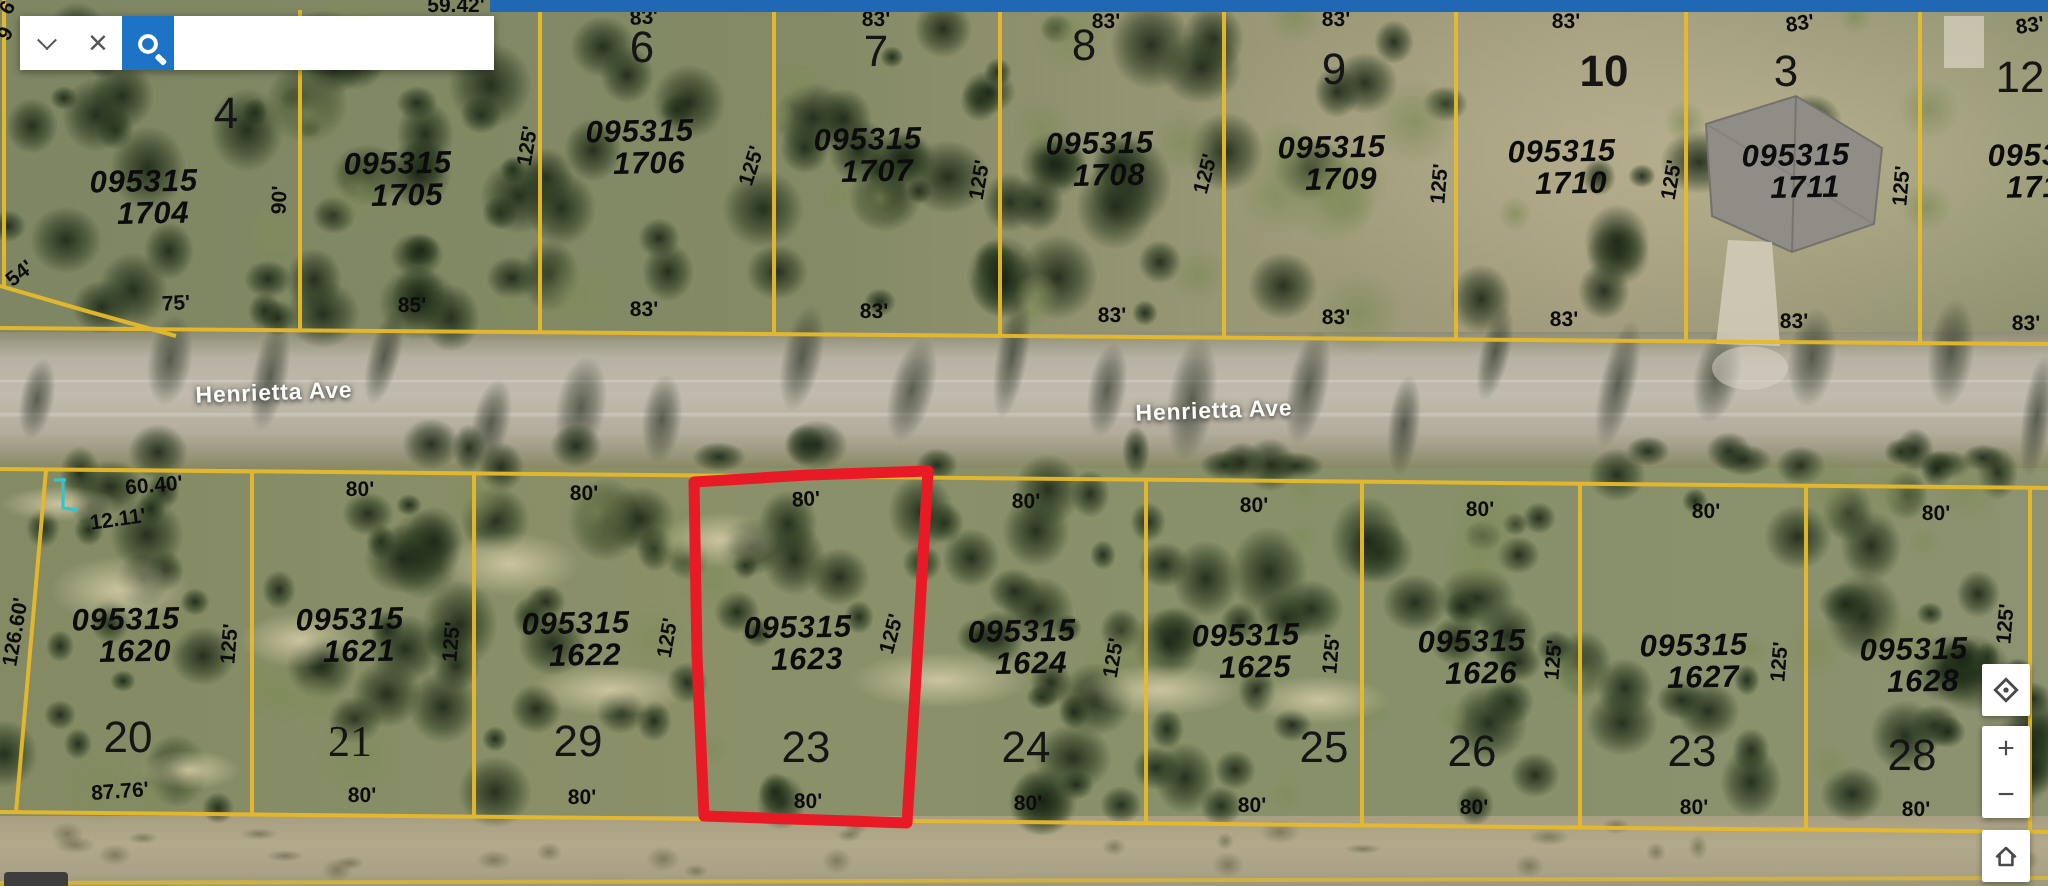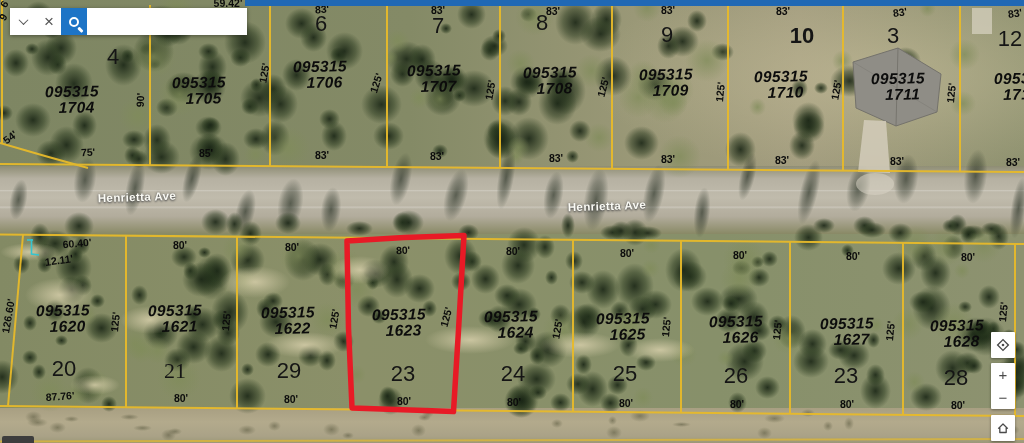--- a/index.html
+++ b/index.html
@@ -598,21 +598,21 @@
       <div class="lbl lot" style="left: 542px; top: 23px; transform: translate(-50%, -50%);">8</div>
       <div class="lbl lot" style="left: 667px; top: 35px; transform: translate(-50%, -50%);">9</div>
       <div class="lbl lot" style="left: 802px; top: 36px; transform: translate(-50%, -50%); font-weight: bold;">10</div>
       <div class="lbl lot" style="left: 893px; top: 36px; transform: translate(-50%, -50%);">3</div>
       <div class="lbl lot" style="left: 1010px; top: 39px; transform: translate(-50%, -50%);">12</div>
       <div class="lbl lot" style="left: 64px; top: 369px; transform: translate(-50%, -50%);">20</div>
       <div class="lbl lot" style="left: 175px; top: 371px; transform: translate(-50%, -50%); font-family: Liberation Serif, serif;">21</div>
       <div class="lbl lot" style="left: 289px; top: 371px; transform: translate(-50%, -50%);">29</div>
       <div class="lbl lot" style="left: 403px; top: 374px; transform: translate(-50%, -50%);">23</div>
       <div class="lbl lot" style="left: 513px; top: 374px; transform: translate(-50%, -50%);">24</div>
-      <div class="lbl lot" style="left: 625px; top: 374px; transform: translate(-50%, -50%); text-align: right;">25</div>
+      <div class="lbl lot" style="left: 662px; top: 374px; transform: translate(-50%, -50%); text-align: right;">25</div>
       <div class="lbl lot" style="left: 736px; top: 376px; transform: translate(-50%, -50%);">26</div>
       <div class="lbl lot" style="left: 846px; top: 376px; transform: translate(-50%, -50%);">23</div>
       <div class="lbl lot" style="left: 956px; top: 378px; transform: translate(-50%, -50%);">28</div>
       <div class="lbl dim" style="left: 4px; top: 4px; transform: translate(-50%, -50%) rotate(-60deg);">6</div>
       <div class="lbl dim" style="left: 3px; top: 17px; transform: translate(-50%, -50%) rotate(-60deg);">9</div>
       <div class="lbl dim" style="left: 228px; top: 3px; transform: translate(-50%, -50%);">59.42'</div>
       <div class="lbl dim" style="left: 322px; top: 9px; transform: translate(-50%, -50%) rotate(-4deg);">83'</div>
       <div class="lbl dim" style="left: 438px; top: 10px; transform: translate(-50%, -50%);">83'</div>
       <div class="lbl dim" style="left: 553px; top: 11px; transform: translate(-50%, -50%);">83'</div>
       <div class="lbl dim" style="left: 668px; top: 10px; transform: translate(-50%, -50%);">83'</div>

